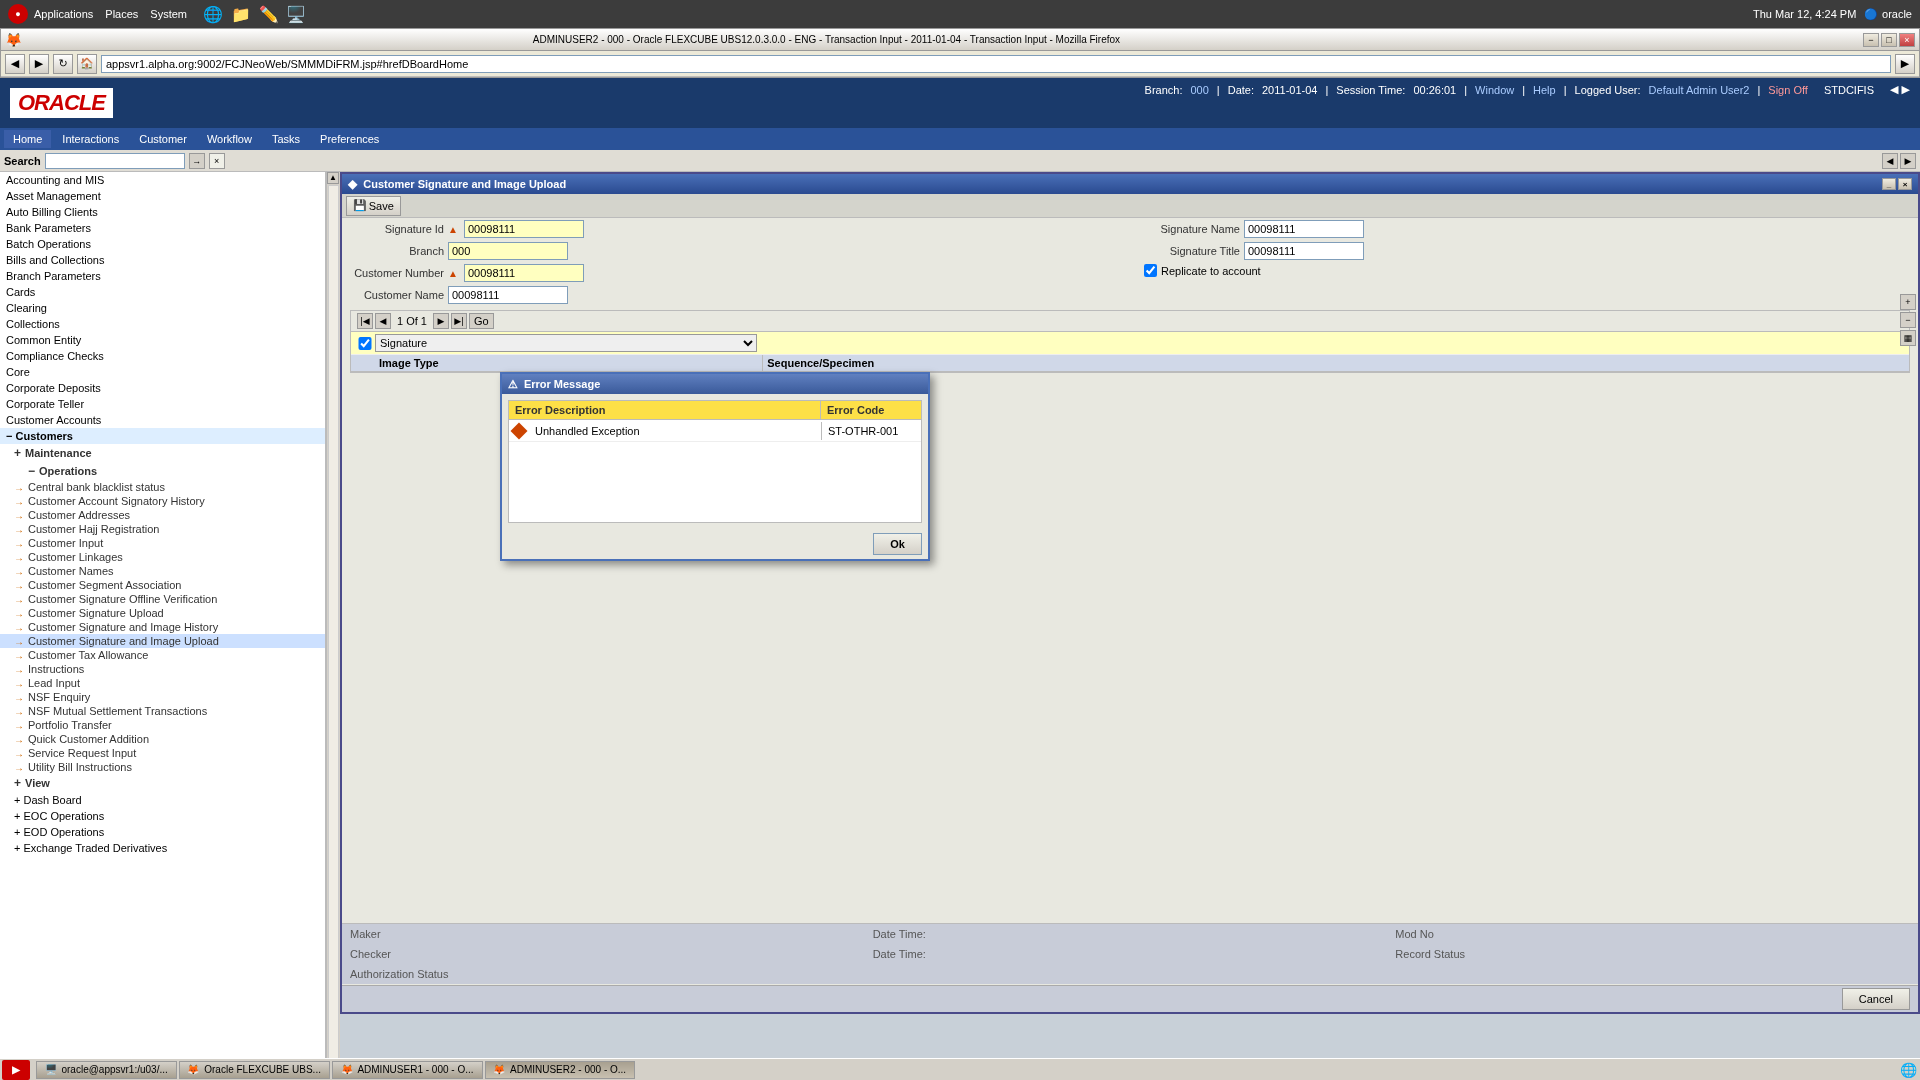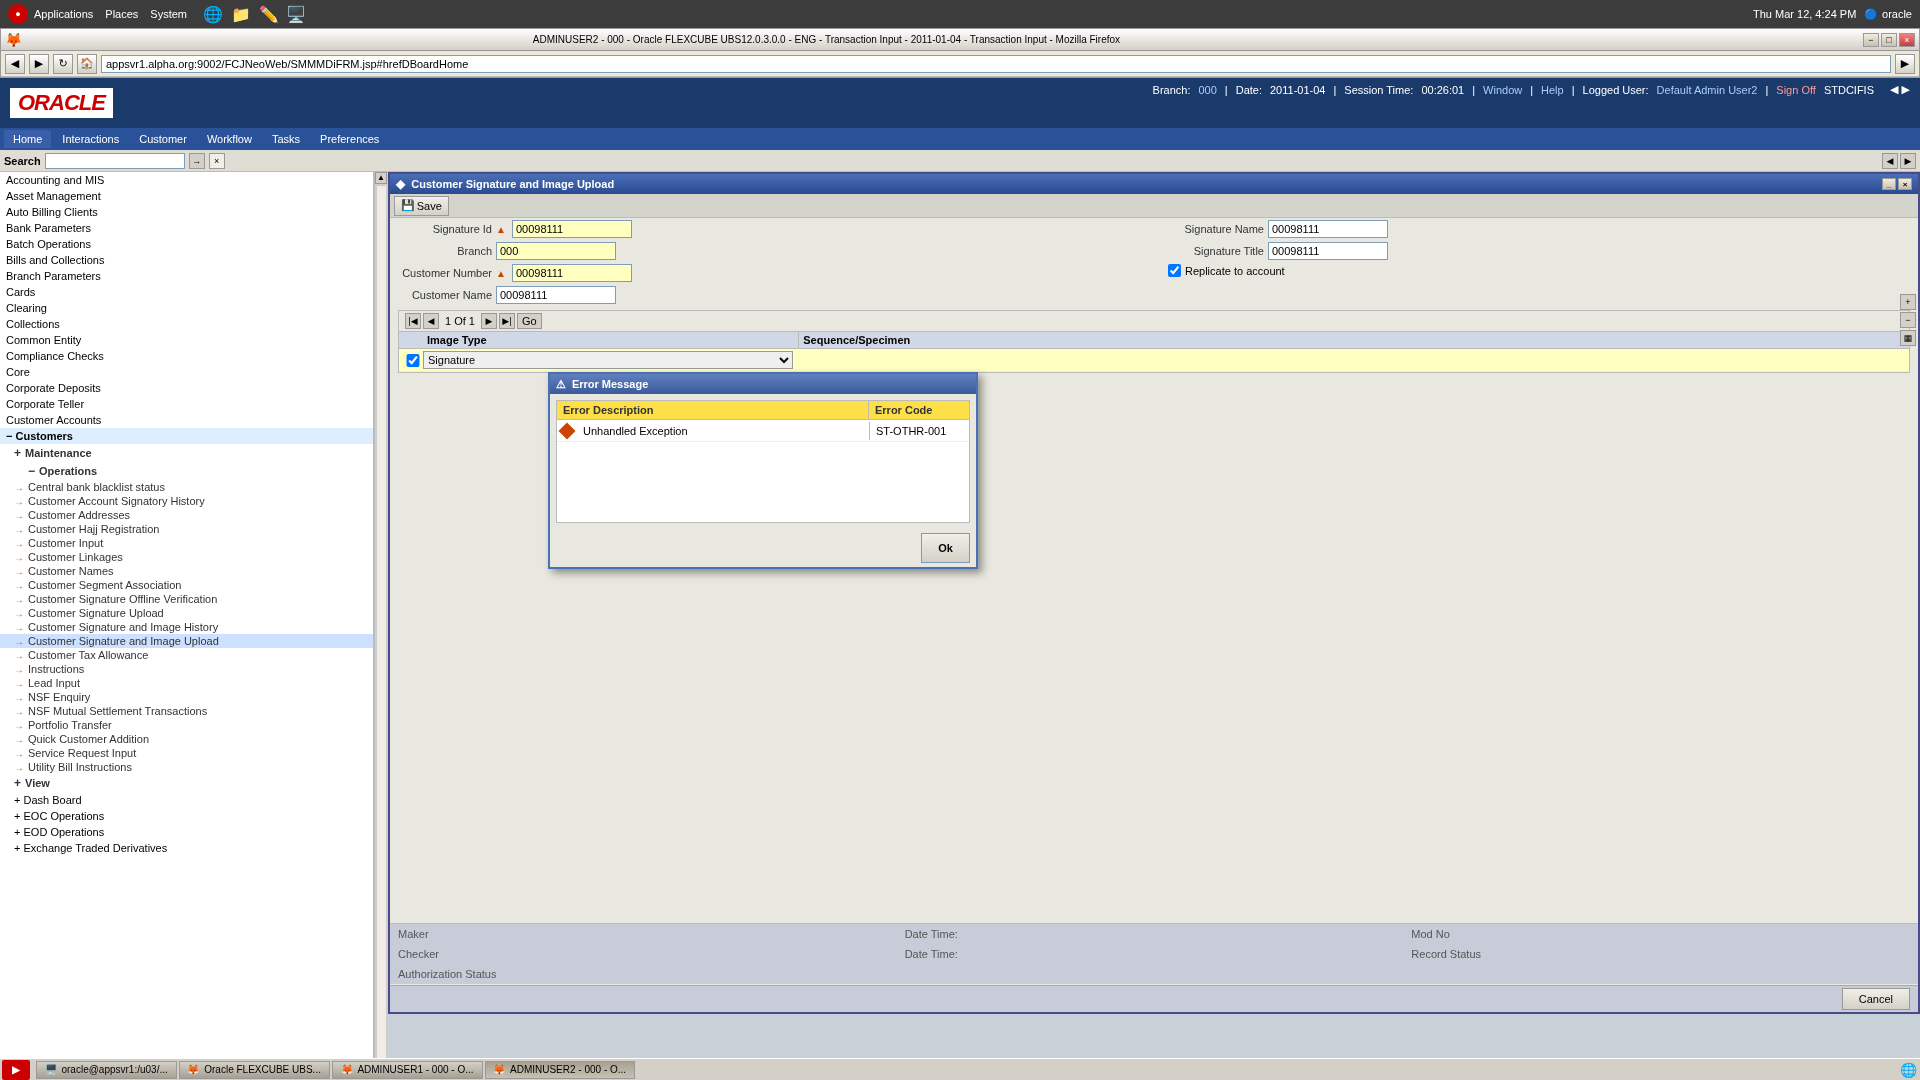--- a/index.html
+++ b/index.html
@@ -81,37 +81,37 @@
     #error-body { background: white; margin: 6px; border: 1px solid #bbb; }
     #error-header-row { display: flex; background: #fde047; border-bottom: 1px solid #bbb; }
     #error-header-row .col-desc { flex: 1; padding: 3px 6px; font-size: 11px; font-weight: bold; color: #333; border-right: 1px solid #bbb; }
     #error-header-row .col-code { width: 100px; padding: 3px 6px; font-size: 11px; font-weight: bold; color: #333; }
     .error-row { display: flex; border-bottom: 1px solid #eee; align-items: center; min-height: 22px; }
     .error-row .err-icon { width: 20px; display: flex; align-items: center; justify-content: center; padding: 2px; }
     .error-row .err-desc { flex: 1; padding: 3px 6px; font-size: 11px; }
     .error-row .err-code { width: 100px; padding: 3px 6px; font-size: 11px; border-left: 1px solid #bbb; }
     .error-empty { height: 80px; }
     #error-footer { padding: 4px 6px; display: flex; justify-content: flex-end; }
-    .ok-btn { height: 30px; padding: 0 16px; background: linear-gradient(to bottom, #f0f0e8, #d4d0c8); border: 1px solid #7f9db9; font-size: 11px; cursor: pointer; font-weight: bold; }
+    .ok-btn { height: 22px; padding: 0 16px; background: linear-gradient(to bottom, #f0f0e8, #d4d0c8); border: 1px solid #7f9db9; font-size: 11px; cursor: pointer; font-weight: bold; }
 
     
     #sig-status { background: #c8ccd8; border-top: 1px solid #bbb; padding: 4px 8px; display: grid; grid-template-columns: 1fr 1fr 1fr; gap: 8px; font-size: 11px; }
     .status-field { display: flex; align-items: center; gap: 4px; }
     .status-label { color: #555; }
     #sig-cancel-row { background: #c8ccd8; padding: 4px 8px; display: flex; justify-content: flex-end; border-top: 1px solid #aaa; }
     .cancel-btn { height: 22px; padding: 0 16px; background: linear-gradient(to bottom, #f0f0e8, #d4d0c8); border: 1px solid #999; font-size: 11px; cursor: pointer; }
 
     
     #taskbar { position: fixed; bottom: 0; left: 0; right: 0; height: 22px; background: #d4d0c8; border-top: 1px solid #fff; display: flex; align-items: center; padding: 0 2px; gap: 2px; z-index: 1000; }
     .taskbar-item { height: 18px; padding: 0 8px; background: linear-gradient(to bottom, #d4d0c8, #a8a090); border: 1px solid #999; font-size: 10px; cursor: pointer; display: flex; align-items: center; gap: 4px; max-width: 160px; overflow: hidden; white-space: nowrap; }
     .taskbar-item.active { background: linear-gradient(to bottom, #a8a090, #c8c0b0); }
     .taskbar-right { margin-left: auto; display: flex; align-items: center; gap: 4px; }
 
     
-    #sidebar-wrapper { display: flex; width: 388px; position: relative; }
+    #sidebar-wrapper { display: flex; width: 340px; position: relative; }
     #sidebar { flex: 1; width: 326px; }
     #sidebar-scrollbar { width: 14px; background: #d4d0c8; border-left: 1px solid #bbb; display: flex; flex-direction: column; }
     .warn-wrap { display: flex; align-items: center; justify-content: center; }
     .right-icon-btn { width: 16px; height: 16px; background: #d4d0c8; border: 1px solid #999; font-size: 9px; cursor: pointer; display: flex; align-items: center; justify-content: center; }
   </style>
 </head>
 <body>
 
 <div id="os-topbar">
   <div style="width:20px;height:20px;background:#cc0000;border-radius:50%;margin-right:6px;display:flex;align-items:center;justify-content:center;font-size:9px;color:white;">●</div>
@@ -164,21 +164,21 @@
     <span style="color:white;">00:26:01</span>
     <span>|</span>
     <a>Window</a>
     <span>|</span>
     <a>Help</a>
     <span>|</span>
     <span>Logged User:</span>
     <a>Default Admin User2</a>
     <span>|</span>
     <a style="color:#ff9999;">Sign Off</a>
-    <span style="color:white;">STDCIFIS</span>
+    <span style="color:white;margin-left:8px;">STDCIFIS</span>
     <span style="margin-left:8px;">◀ ▶</span>
   </div>
 </div>
 <div id="header-nav">
   <div class="nav-item home">Home</div>
   <div class="nav-item">Interactions</div>
   <div class="nav-item">Customer</div>
   <div class="nav-item">Workflow</div>
   <div class="nav-item">Tasks</div>
   <div class="nav-item">Preferences</div>
@@ -387,34 +387,34 @@
           <div class="pager">
             <div class="pager-btn">|◀</div>
             <div class="pager-btn">◀</div>
             <span style="padding:0 4px;font-size:11px;">1 Of 1</span>
             <div class="pager-btn">▶</div>
             <div class="pager-btn">▶|</div>
             <button class="go-btn">Go</button>
           </div>
         </div>
 
-        <div style="display:flex;background:#d0d8e8;border-bottom:1px solid #bbb;">
-          <div style="width:24px;padding:2px 4px;"></div>
-          <div style="flex:1;padding:2px 4px;font-size:11px;font-weight:bold;border-right:1px solid #bbb;">Image Type</div>
-          <div style="flex:3;padding:2px 4px;font-size:11px;font-weight:bold;">Sequence/Specimen</div>
-        </div>
-
         <div style="display:flex;align-items:center;padding:2px 4px;background:#ffffc0;border-bottom:1px solid #eee;">
           <input type="checkbox" checked="" style="width: 20px;">
           <select style="height:18px;font-size:11px;border:1px solid #999;flex:1;">
             <option>Signature</option>
             <option>Image</option>
           </select>
           <div style="flex:3;padding:0 4px;"></div>
         </div>
+
+        <div style="display:flex;background:#d0d8e8;border-bottom:1px solid #bbb;">
+          <div style="width:24px;padding:2px 4px;"></div>
+          <div style="flex:1;padding:2px 4px;font-size:11px;font-weight:bold;border-right:1px solid #bbb;">Image Type</div>
+          <div style="flex:3;padding:2px 4px;font-size:11px;font-weight:bold;">Sequence/Specimen</div>
+        </div>
       </div>
 
       <div style="position:absolute;right:2px;top:120px;display:flex;flex-direction:column;gap:2px;">
         <div class="right-icon-btn">+</div>
         <div class="right-icon-btn">−</div>
         <div class="right-icon-btn">▦</div>
       </div>
 
       <div id="sig-status" style="position:absolute;bottom:28px;left:0;right:0;">
         <div class="status-field">

